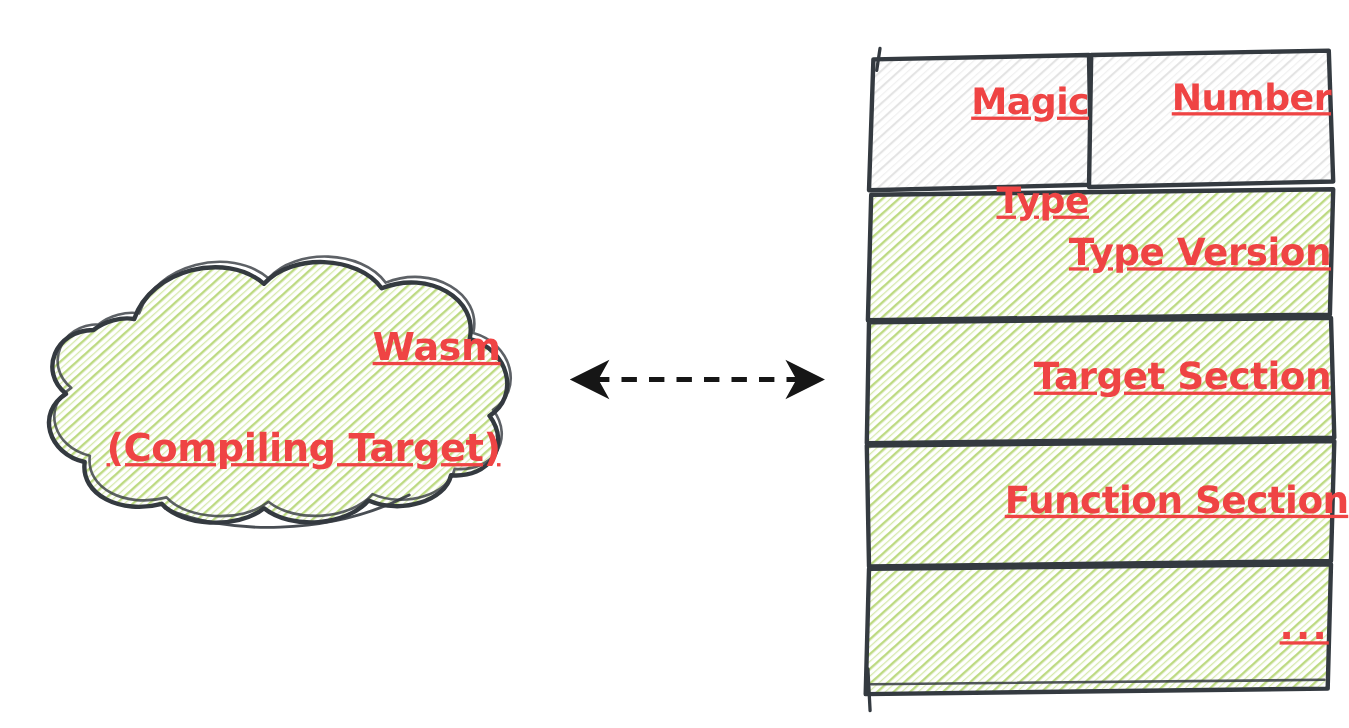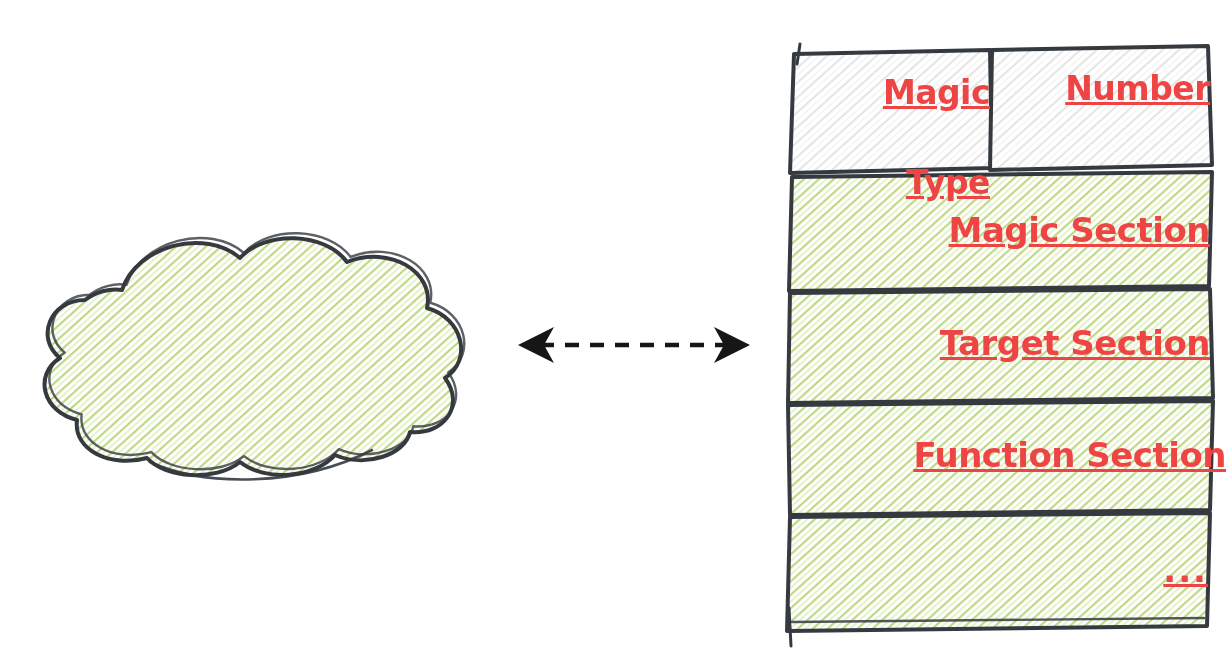--- a/index.html
+++ b/index.html
@@ -89,28 +89,30 @@
       <path d="M 790 293 L 1210 289 L 1213 398 L 788 403 Z" fill="url(#greenHatch)" stroke="#343a40"></path>
       <path d="M 788 405 L 1213 401 L 1210 510 L 790 515 Z" fill="url(#greenHatch)" stroke="#343a40"></path>
       <path d="M 790 517 L 1210 513 L 1207 626 L 787 631 Z" fill="url(#greenHatch)" stroke="#343a40"></path>
 
       <path d="M 800 44 L 797 64" fill="none" stroke-width="3" stroke="#343a40"></path>
       <path d="M 789 608 L 791 646" fill="none" stroke-width="3" stroke="#343a40"></path>
       <path d="M 792 622 L 1204 618" fill="none" stroke-width="2.4" opacity="0.85" stroke="#343a40"></path>
     </g>
   </svg>
 
+  <div class="label cloud-text" style="left:40px; top:293px; width:415px;"><span>Wasm</span><br>
+       <span>(Compiling Target)</span></div>
 
   <div class="label two-line" style="left:792px; top:70px; width:198px;"><span>Magic</span><br>
        <span>Type</span></div>
 
   <div class="label two-line" style="left:990px; top:66px; width:220px;"><span>Number</span><br>
        </div>
 
-  <div class="label section" style="left:790px; top:207px; width:420px;">Magic Section</div>
+  <div class="label section" style="left:790px; top:207px; width:420px;">Type Version</div>
 
   <div class="label section" style="left:790px; top:320px; width:420px;">Target Section</div>
 
   <div class="label section" style="left:806px; top:432px; width:420px;">Function Section</div>
 
   <div class="label dots" style="left:790px; top:550px; width:418px;">...</div>
 
 </div>
 
 </body></html>

